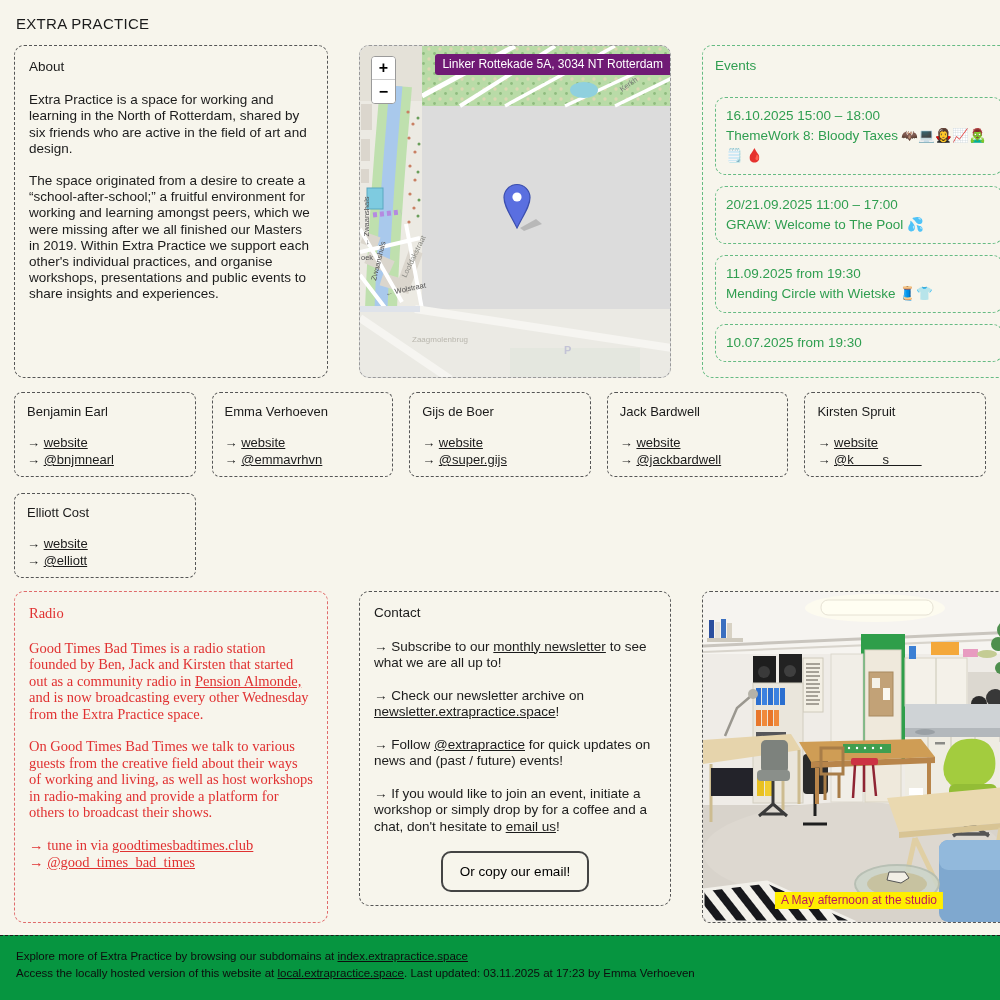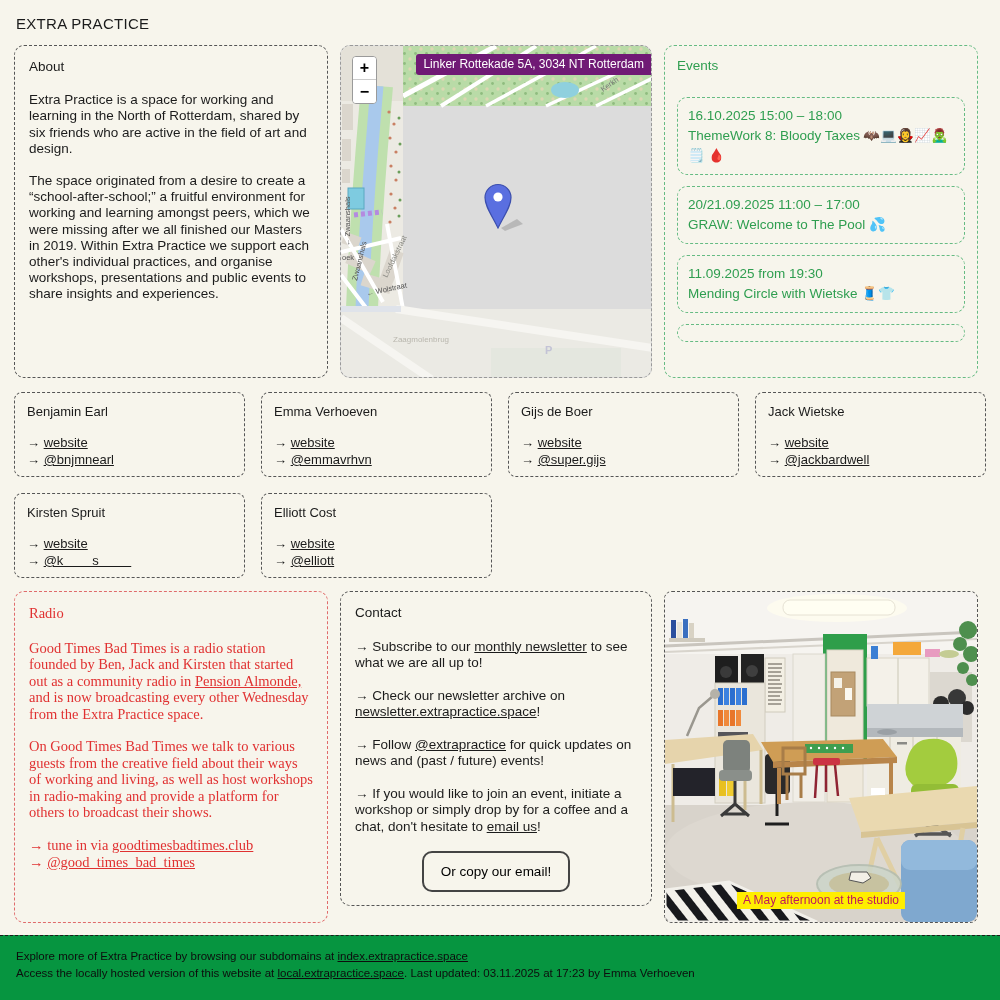--- a/index.html
+++ b/index.html
@@ -1,22 +1,22 @@
 <!DOCTYPE html>
 <html><head>
 <meta charset="utf-8">
 <style>
   * { box-sizing: border-box; margin: 0; padding: 0; }
   html,body { background:#f7f5ec; }
   .page { position:relative; width:1000px; height:1000px; background:#f7f5ec; overflow:hidden;
           font-family:"Liberation Sans", sans-serif; color:#1b1b1b; }
   .page-title { position:absolute; top:15px; left:16px; font-size:15px; font-weight:400; letter-spacing:.3px; }
   .content { position:absolute; top:45px; left:14px; width:972px; }
-  .row1, .row3 { display:grid; grid-template-columns:314px 312px 314px; gap:12px; align-items:start; }
-  .row2 { display:grid; grid-template-columns:repeat(4,1fr); gap:16px; margin-top:14px; }
+  .row1, .row3 { display:grid; grid-template-columns:314px 312px 314px; gap:31px; align-items:start; }
+  .row2 { display:grid; grid-template-columns:repeat(5,1fr); gap:16px; margin-top:14px; }
   .row3 { margin-top:13px; }
   .box { border:1px dashed #555; border-radius:10px; background:transparent; }
 
   
   .about { height:333px; padding:13px 14px; font-size:13.5px; line-height:16.2px; }
   .box-title { font-size:13.5px; font-weight:400; margin-bottom:17px; }
   .about p { margin-bottom:16px; }
 
   
   .mapbox { position:relative; height:333px; border:1px dashed #999; border-radius:10px; overflow:hidden; background:#dcdcdc; }
@@ -171,20 +171,21 @@
         </div>
         <div class="event">
           <div>20/21.09.2025 11:00 – 17:00</div>
           <div>GRAW: Welcome to The Pool 💦</div>
         </div>
         <div class="event">
           <div>11.09.2025 from 19:30</div>
           <div>Mending Circle with Wietske 🧵👕</div>
         </div>
         <div class="event">
+          <div>10.07.2025 from 19:30</div>
         </div>
 
       </div>
     </div>
 
     <div class="row2">
       <div class="member">
         <div class="member-name">Benjamin Earl</div>
         <div class="member-line"><span>→</span> <a class="lnk">website</a></div>
         <div class="member-line"><span>→</span> <a class="lnk">@bnjmnearl</a></div>
@@ -193,21 +194,21 @@
         <div class="member-name">Emma Verhoeven</div>
         <div class="member-line"><span>→</span> <a class="lnk">website</a></div>
         <div class="member-line"><span>→</span> <a class="lnk">@emmavrhvn</a></div>
       </div>
       <div class="member">
         <div class="member-name">Gijs de Boer</div>
         <div class="member-line"><span>→</span> <a class="lnk">website</a></div>
         <div class="member-line"><span>→</span> <a class="lnk">@super.gijs</a></div>
       </div>
       <div class="member">
-        <div class="member-name">Jack Wietske</div>
+        <div class="member-name">Jack Bardwell</div>
         <div class="member-line"><span>→</span> <a class="lnk">website</a></div>
         <div class="member-line"><span>→</span> <a class="lnk">@jackbardwell</a></div>
       </div>
       <div class="member">
         <div class="member-name">Kirsten Spruit</div>
         <div class="member-line"><span>→</span> <a class="lnk">website</a></div>
         <div class="member-line"><span>→</span> <a class="lnk">@k&nbsp;&nbsp;&nbsp;&nbsp;&nbsp;&nbsp;&nbsp;&nbsp;s&nbsp;&nbsp;&nbsp;&nbsp;&nbsp;&nbsp;&nbsp;&nbsp;&nbsp;</a></div>
       </div>
       <div class="member">
         <div class="member-name">Elliott Cost</div>

